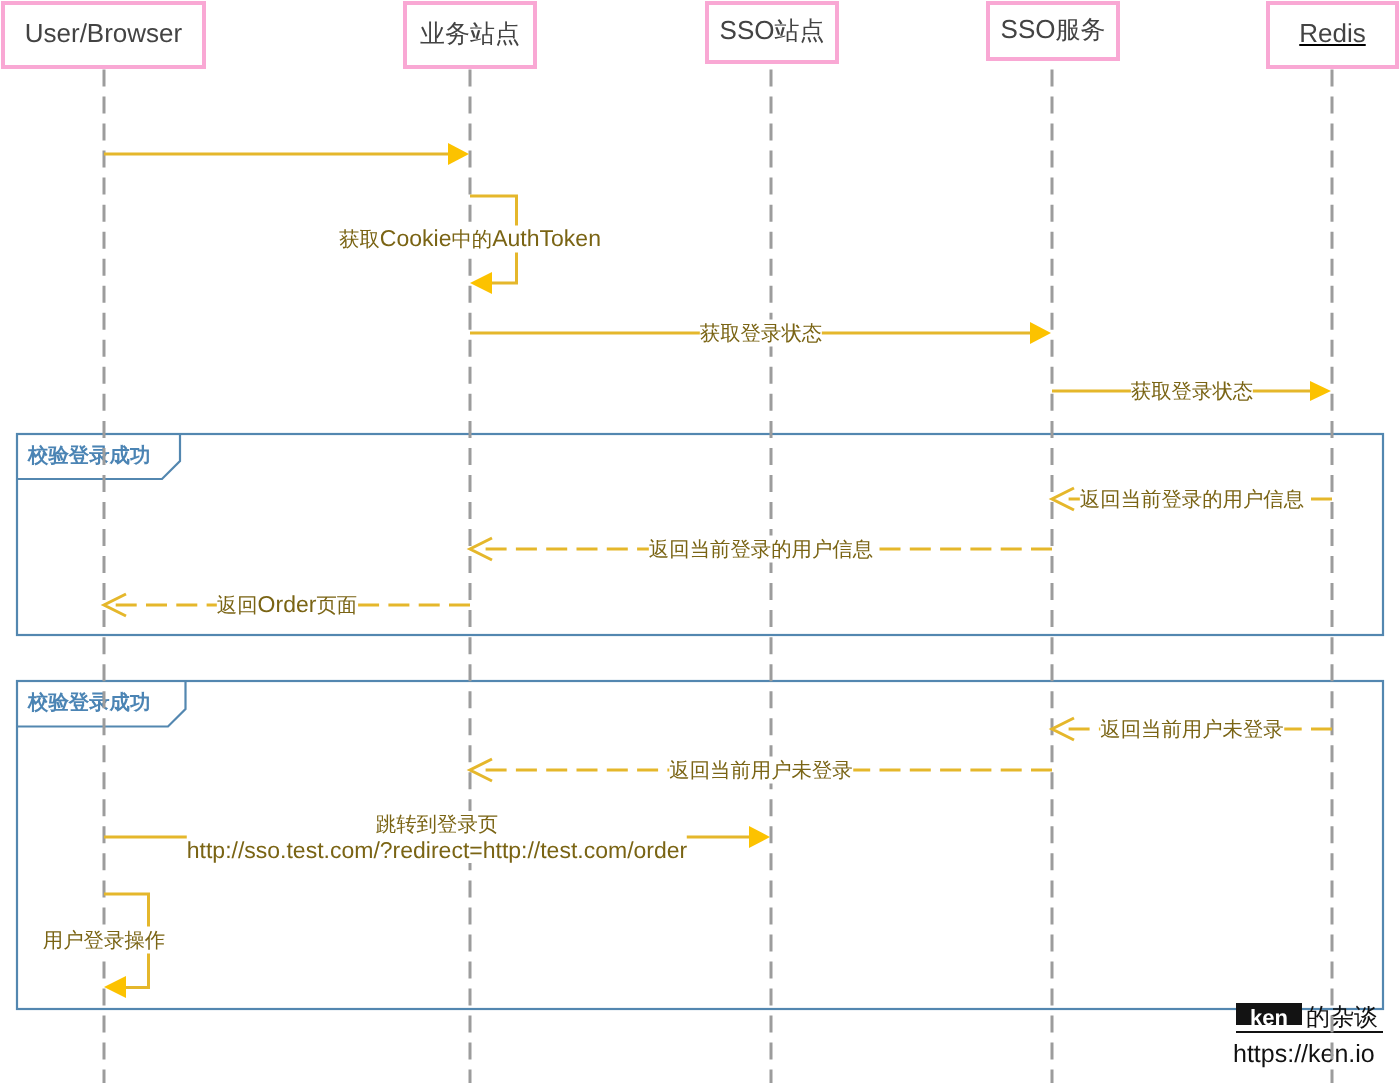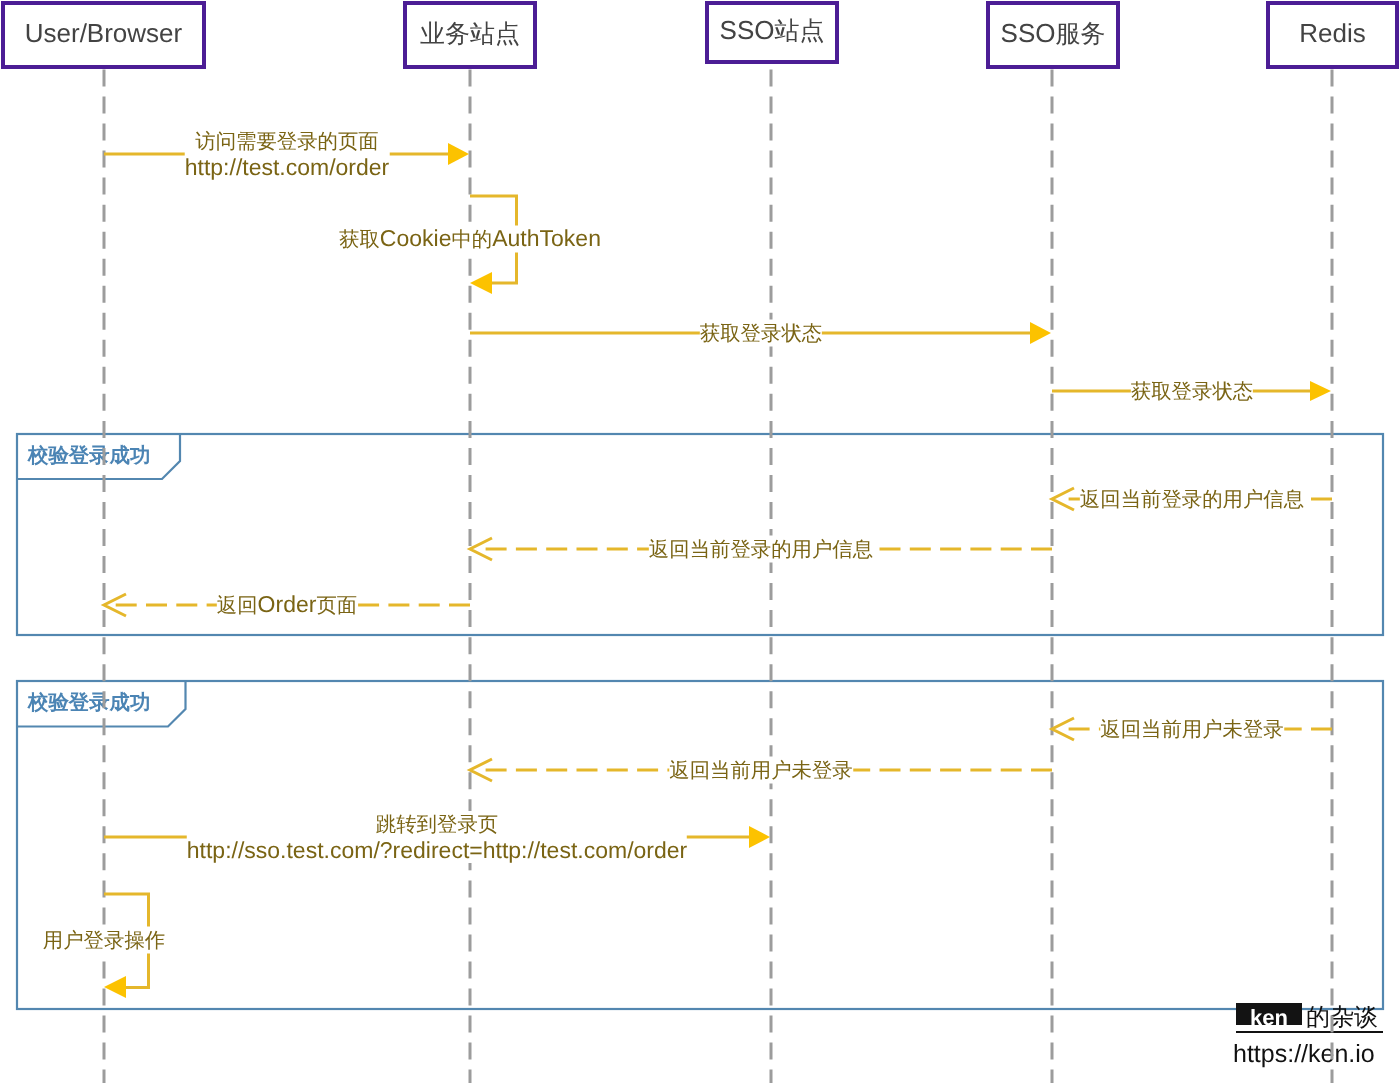--- a/index.html
+++ b/index.html
@@ -3,21 +3,21 @@
 <meta charset="utf-8">
 <style>
   html,body{margin:0;padding:0;background:#ffffff;}
   body{width:1400px;height:1083px;overflow:hidden;
        font-family:"Liberation Sans","DejaVu Sans",sans-serif;
        -webkit-font-smoothing:antialiased;text-rendering:geometricPrecision;}
   #stage{position:relative;width:1400px;height:1083px;background:#ffffff;}
   svg.layer{position:absolute;left:0;top:0;width:1400px;height:1083px;overflow:visible;}
 
   
-  .pbox{position:absolute;box-sizing:border-box;border:4px solid #4c1d95;background:#fff;
+  .pbox{position:absolute;box-sizing:border-box;border:4px solid #f9a8d4;background:#fff;
         display:flex;align-items:center;justify-content:center;}
   .pbox > span{filter:opacity(99.9%);color:#434343;font-size:26px;line-height:1;white-space:nowrap;position:relative;top:-2px;}
   .pbox > span .cjk{font-size:0.96em;margin-top:45px;}
 
   
   .msg{position:absolute;white-space:nowrap;background:#ffffff;filter:opacity(99.9%);
        color:#7a6414;font-size:23px;line-height:25px;text-align:center;
        transform:translate(-50%,-50%);}
   .msg .cjk{font-size:0.887em;}
 
@@ -94,24 +94,20 @@
     </g>
     <g stroke="#e5b72b" stroke-width="3" fill="none">
       <path d="M1074,488 L1052,499 L1074,510"></path>
       <path d="M492,538 L470,549 L492,560"></path>
       <path d="M126,594 L104,605 L126,616"></path>
       <path d="M1074,718 L1052,729 L1074,740"></path>
       <path d="M492,759 L470,770 L492,781"></path>
     </g>
   </svg>
 
-  <div class="msg" style="left:287px;top:154px;">
-    <div><span class="cjk">访问需要登录的页面</span></div>
-    <div>http://test.com/order</div>
-  </div>
   <div class="msg" style="left:470px;top:239px;">
     <div><span class="cjk">获取</span>Cookie<span class="cjk">中的</span>AuthToken</div>
   </div>
   <div class="msg" style="left:761px;top:333px;">
     <div><span class="cjk">获取登录状态</span></div>
   </div>
   <div class="msg" style="left:1192px;top:391px;">
     <div><span class="cjk">获取登录状态</span></div>
   </div>
   <div class="msg" style="left:1192px;top:499px;">
@@ -139,20 +135,20 @@
 
   <div class="pbox" style="left:1px;top:1px;width:205px;height:68px;">
     <span>User/Browser</span>
   </div>
   <div class="pbox" style="left:403px;top:1px;width:134px;height:68px;">
     <span><span class="cjk">业务站点</span></span>
   </div>
   <div class="pbox" style="left:705px;top:1px;width:134px;height:63px;">
     <span>SSO<span class="cjk">站点</span></span>
   </div>
-  <div class="pbox" style="left:986px;top:1px;width:134px;height:68px;">
+  <div class="pbox" style="left:986px;top:1px;width:134px;height:60px;">
     <span>SSO<span class="cjk">服务</span></span>
   </div>
-  <div class="pbox" style="left:1266px;top:1px;width:133px;height:68px;">
+  <div class="pbox" style="left:1266px;top:1px;width:133px;height:68px;text-decoration:underline;">
     <span>Redis</span>
   </div>
 
 </div>
 
 </body></html>

